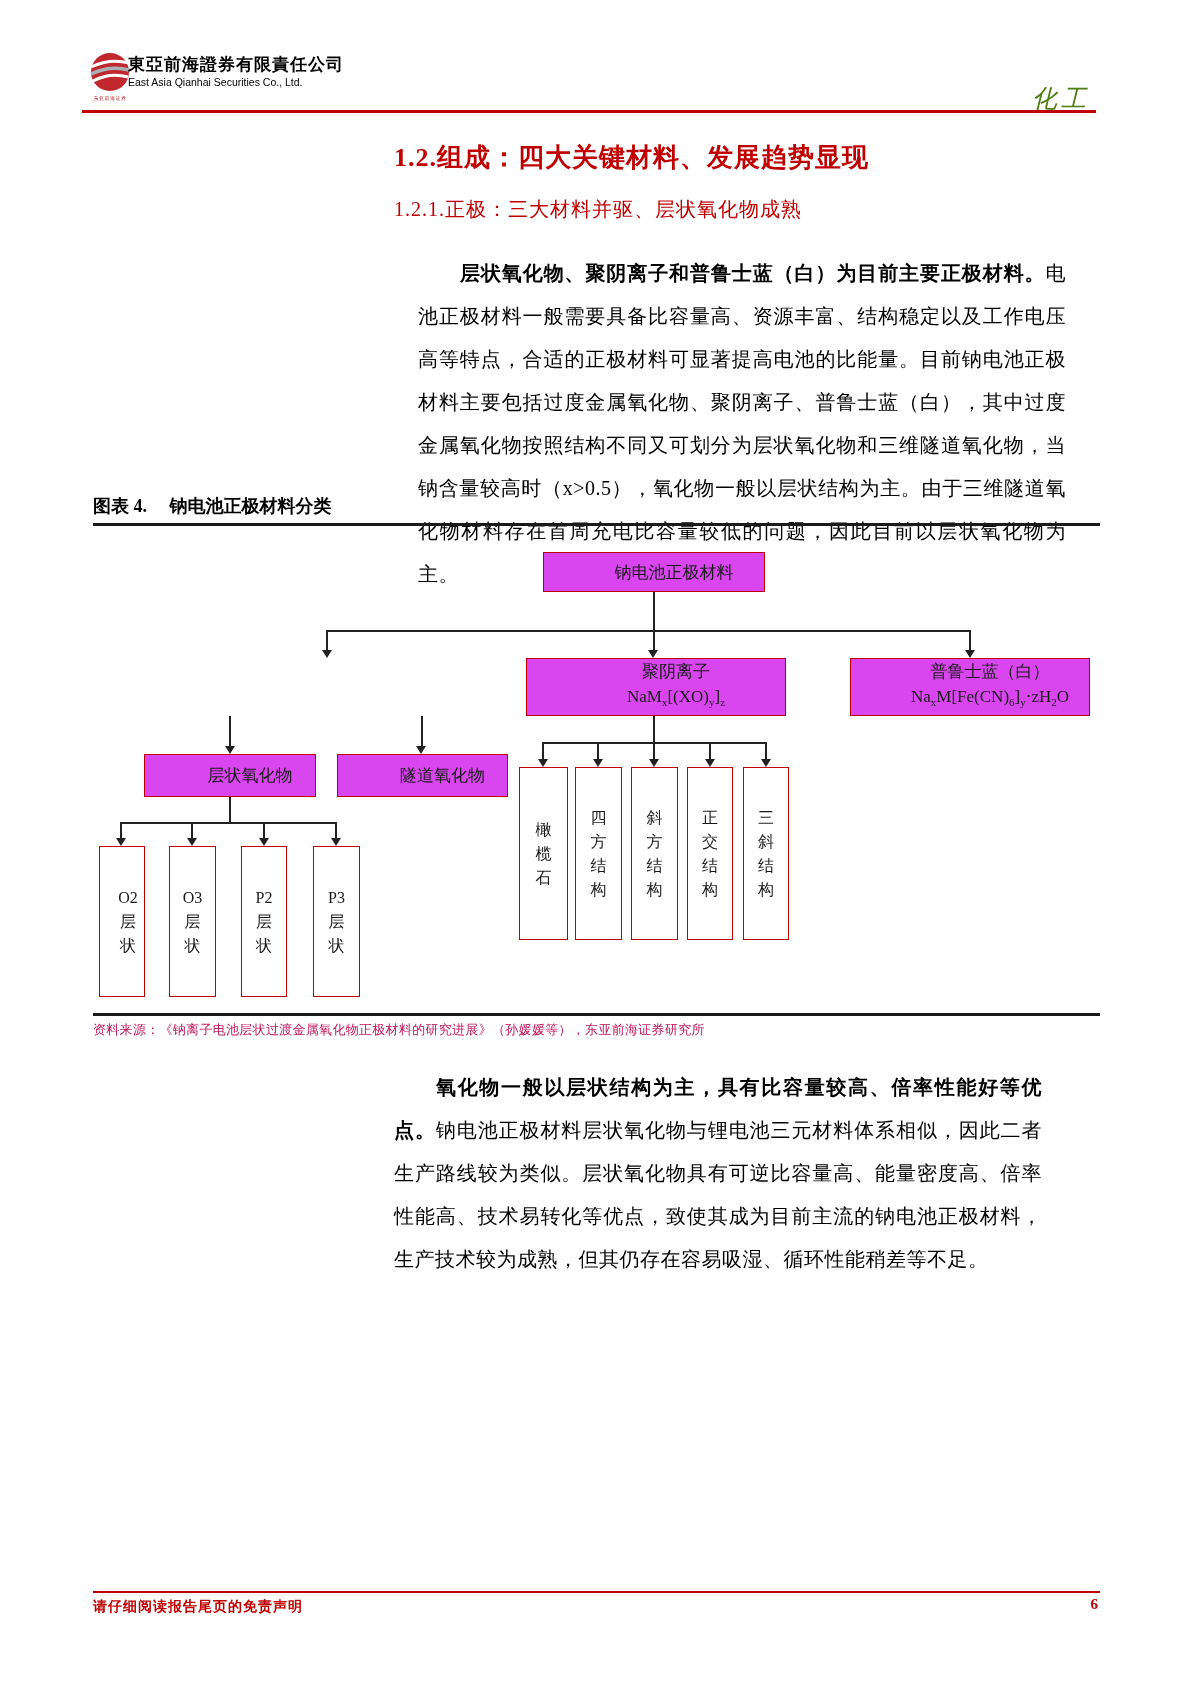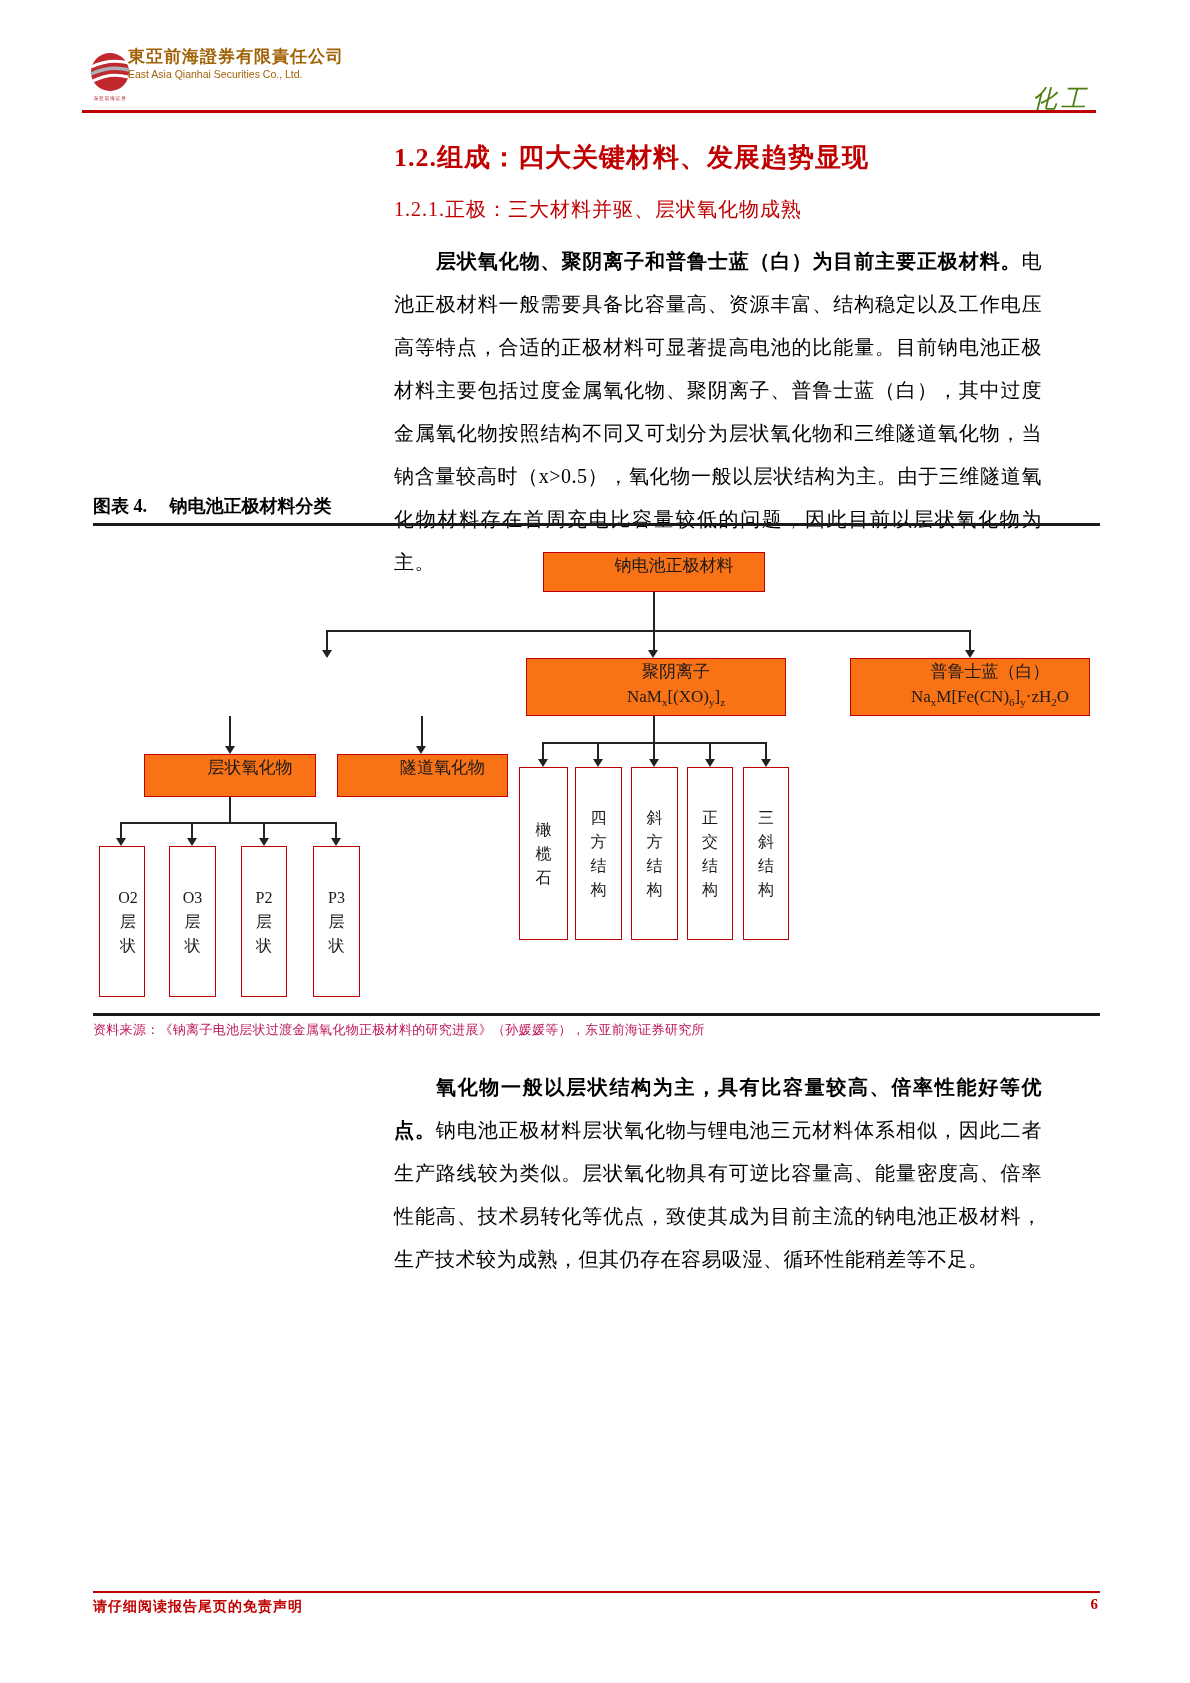--- a/index.html
+++ b/index.html
@@ -1,46 +1,46 @@
 <!DOCTYPE html>
 <html><head>
 <meta charset="utf-8">
 <style>
   html,body{margin:0;padding:0;background:#ffffff;}
   .page{position:relative;width:1190px;height:1683px;background:#ffffff;overflow:hidden;
         font-family:"Liberation Serif","DejaVu Serif",serif;color:#000;}
   
   .logo-wrap{position:absolute;left:84px;top:52px;width:52px;text-align:center;}
   .logo-caption{font-size:5px;color:#b5252b;letter-spacing:.5px;line-height:6px;}
-  .company{position:absolute;left:128px;top:47px;color:#a16207;}
+  .company{position:absolute;left:128px;top:55px;color:#000000;}
   .company-cn{font-size:17px;font-weight:bold;letter-spacing:1px;line-height:20px;
               font-family:"Liberation Sans","DejaVu Sans",sans-serif;}
   .company-en{font-size:10.5px;line-height:14px;font-family:"Liberation Sans","DejaVu Sans",sans-serif;}
   .industry{position:absolute;right:100px;top:82px;font-size:25px;color:#4d7c0f;font-style:italic;letter-spacing:4px;}
   .rule-red-top{position:absolute;left:82px;top:110px;width:1014px;height:2.5px;background:#c00000;}
   
   .sec-title{position:absolute;left:394px;top:140px;font-size:26px;font-weight:bold;color:#c00000;letter-spacing:1px;}
   .sec-subtitle{position:absolute;left:394px;top:196px;font-size:20px;color:#c00000;letter-spacing:1px;}
   
   .para{position:absolute;left:394px;width:648px;font-size:20px;line-height:43px;
         text-align:justify;text-indent:42px;letter-spacing:.5px;}
   .para b{font-weight:bold;}
-  #para1{top:220px;}
+  #para1{top:232px;margin-left:24px;}
   #para2{top:1046px;}
   
   .fig-caption{position:absolute;left:93px;top:494px;font-size:18px;font-weight:bold;color:#000;}
   .fig-caption .cap-title{margin-left:18px;}
   .rule-black{position:absolute;left:93px;width:1007px;height:2.5px;background:#1a1a1a;}
   #rule-cap{top:523px;}
   #rule-figbot{top:1013px;}
   .fig-source{position:absolute;left:93px;top:1021px;font-size:13px;color:#be185d;letter-spacing:.3px;}
   .fig{position:absolute;left:93px;top:527px;width:1007px;height:487px;}
   
-  .nbox{position:absolute;border:1.5px solid #c00000;background:#f97316;box-sizing:border-box;
-        display:flex;flex-direction:column;align-items:center;justify-content:flex-start;
+  .nbox{position:absolute;border:1.5px solid #c00000;background:#d946ef;box-sizing:border-box;
+        display:flex;flex-direction:column;align-items:center;justify-content:center;
         font-size:17px;color:#1a1a1a;text-align:center;line-height:25px;padding-left:40px;}
   .vbox{position:absolute;border:1.5px solid #c00000;background:#fff;box-sizing:border-box;
         display:flex;align-items:center;justify-content:center;
         font-size:16px;color:#1a1a1a;text-align:center;line-height:24px;white-space:pre-line;}
   .formula{font-size:17px;letter-spacing:0;}
   .formula sub{font-size:11px;}
   
   .ln{position:absolute;background:#222;}
   .ah{position:absolute;width:0;height:0;border-left:5px solid transparent;border-right:5px solid transparent;
       border-top:8px solid #222;}

